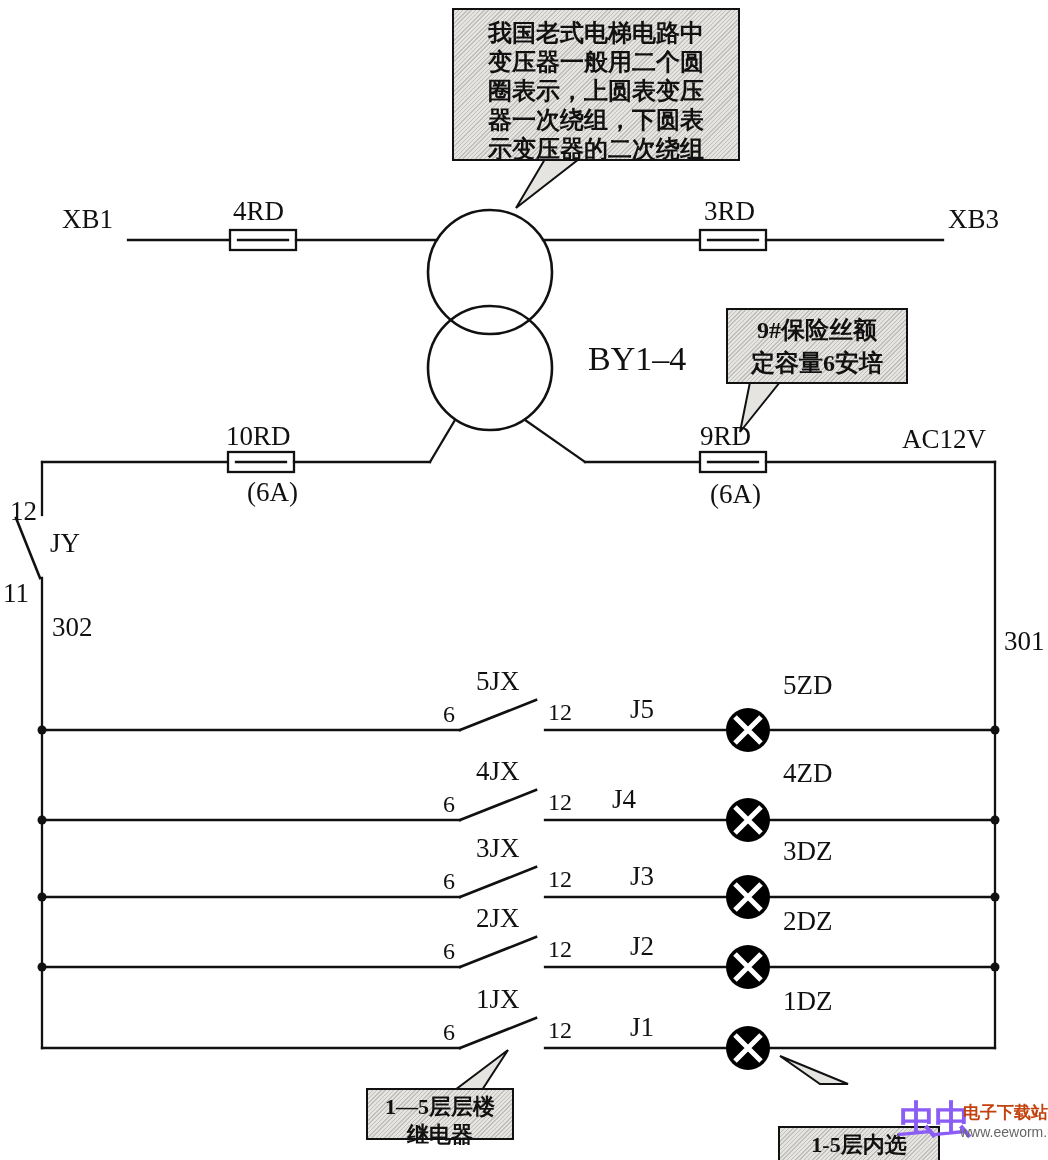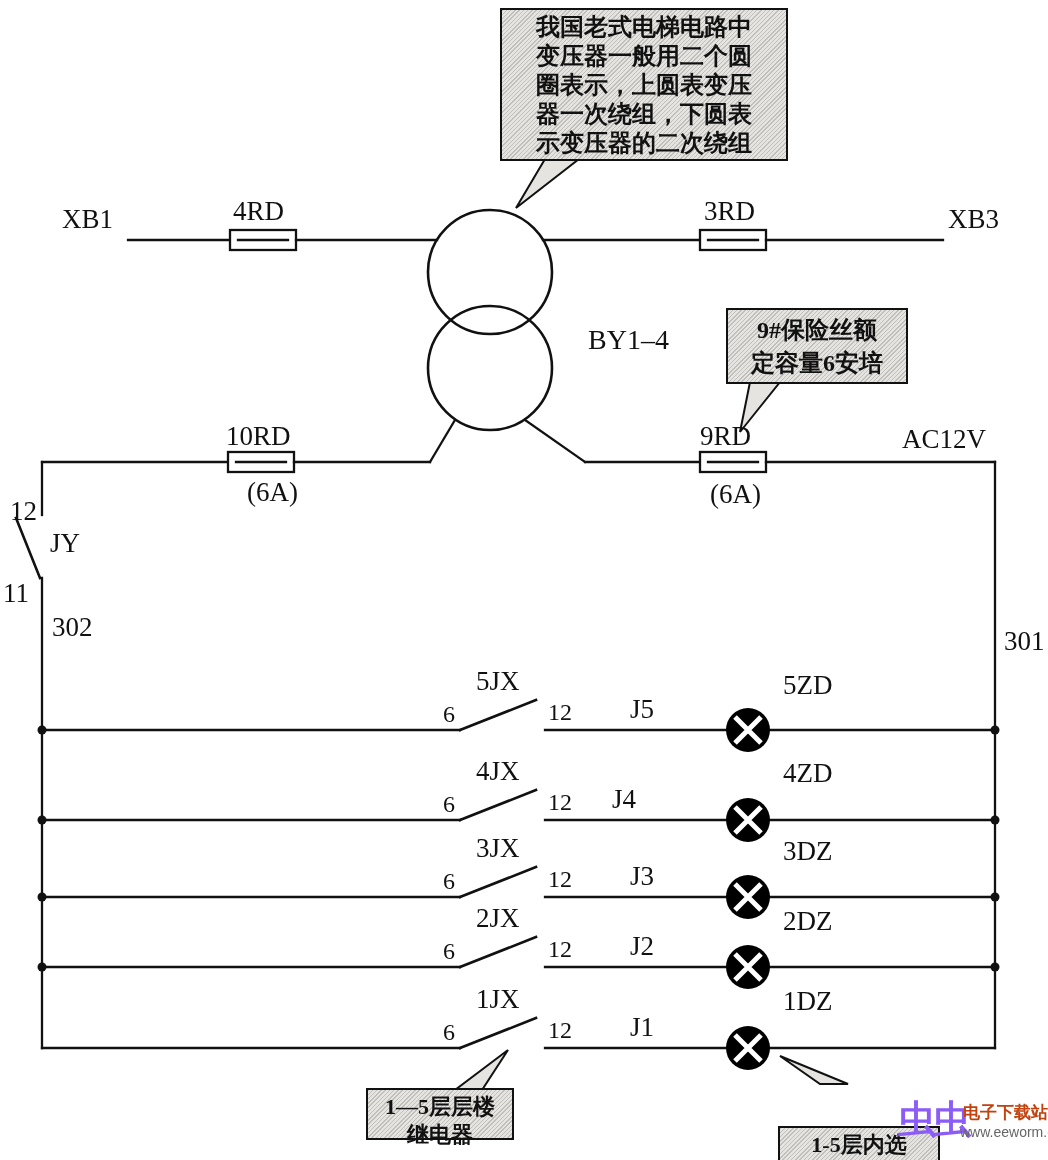--- a/index.html
+++ b/index.html
@@ -1,27 +1,27 @@
 <!DOCTYPE html>
 <html><head>
 <meta charset="utf-8">
 <style>
   html,body{margin:0;padding:0;background:#fff;}
   #stage{position:relative;width:1048px;height:1160px;background:#fff;overflow:hidden;
          font-family:"Liberation Serif",serif;color:#111;}
   svg{position:absolute;left:0;top:0;}
   .lbl{position:absolute;font:27px "Liberation Serif",serif;color:#111;white-space:nowrap;}
   .lbl.small{font-size:24px;}
-  .lbl.big{font-size:28px;}
+  .lbl.big{font-size:34px;margin-top:16px;}
   .note{position:absolute;border:2px solid #111;box-sizing:border-box;
         background-color:#e6e4e0;
         background-image:repeating-linear-gradient(135deg,rgba(0,0,0,.16) 0 1px,transparent 1px 3px);
         font-weight:bold;text-align:center;color:#111;}
   .note .nline{white-space:nowrap;}
-  #note-transformer{left:452px;top:8px;width:288px;height:153px;font:bold 24px/29px "Liberation Serif",serif;padding-top:3px;margin-left:48px;}
+  #note-transformer{left:452px;top:8px;width:288px;height:153px;font:bold 24px/29px "Liberation Serif",serif;padding-top:9px;}
   #note-fuse{left:726px;top:308px;width:182px;height:76px;font:bold 24px/33px "Liberation Serif",serif;padding-top:4px;}
   #note-relay{left:366px;top:1088px;width:148px;height:52px;font:bold 22px/28px "Liberation Serif",serif;padding-top:3px;}
   #note-lamp{left:778px;top:1082px;width:162px;height:64px;font:bold 22px/28px "Liberation Serif",serif;padding-top:3px;margin-top:44px;}
   .wm-logo{position:absolute;left:898px;top:1094px;font:bold 38px "Liberation Serif",serif;color:#8b5cf6;letter-spacing:-3px;}
   .wm-site{position:absolute;left:963px;top:1101px;font:bold 17px "Liberation Sans",sans-serif;color:#c2410c;}
   .wm-url{position:absolute;left:960px;top:1124px;font:14px "Liberation Sans",sans-serif;color:#666;}
 </style>
 </head>
 <body>
 

